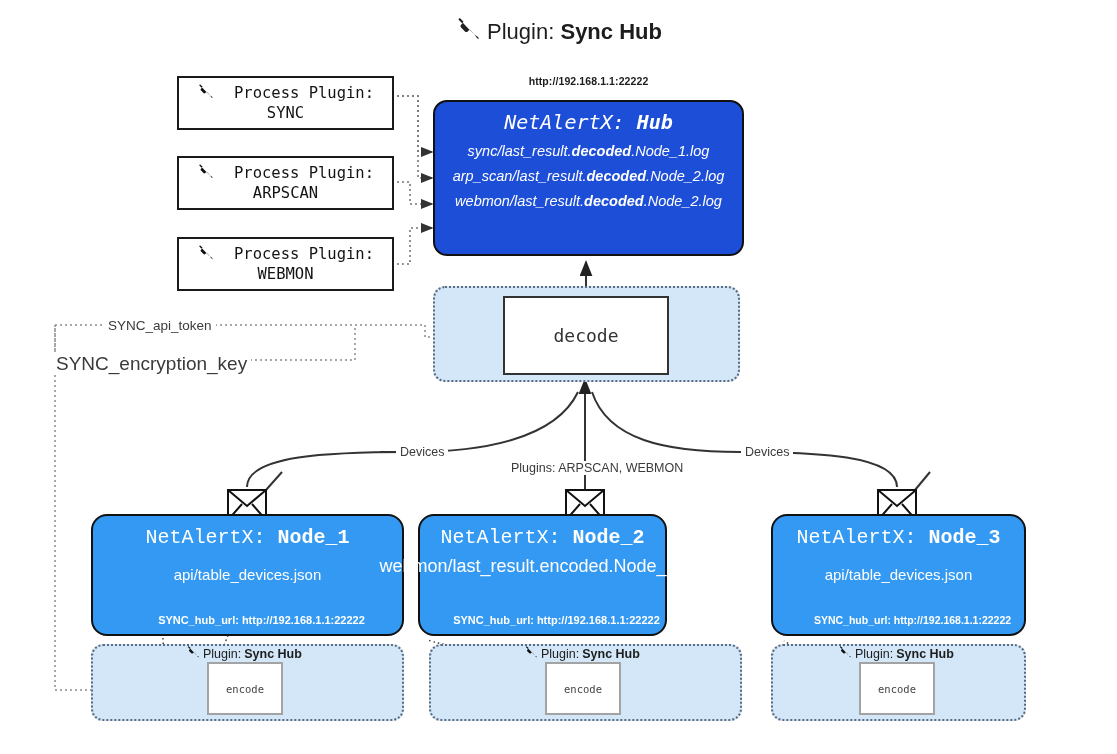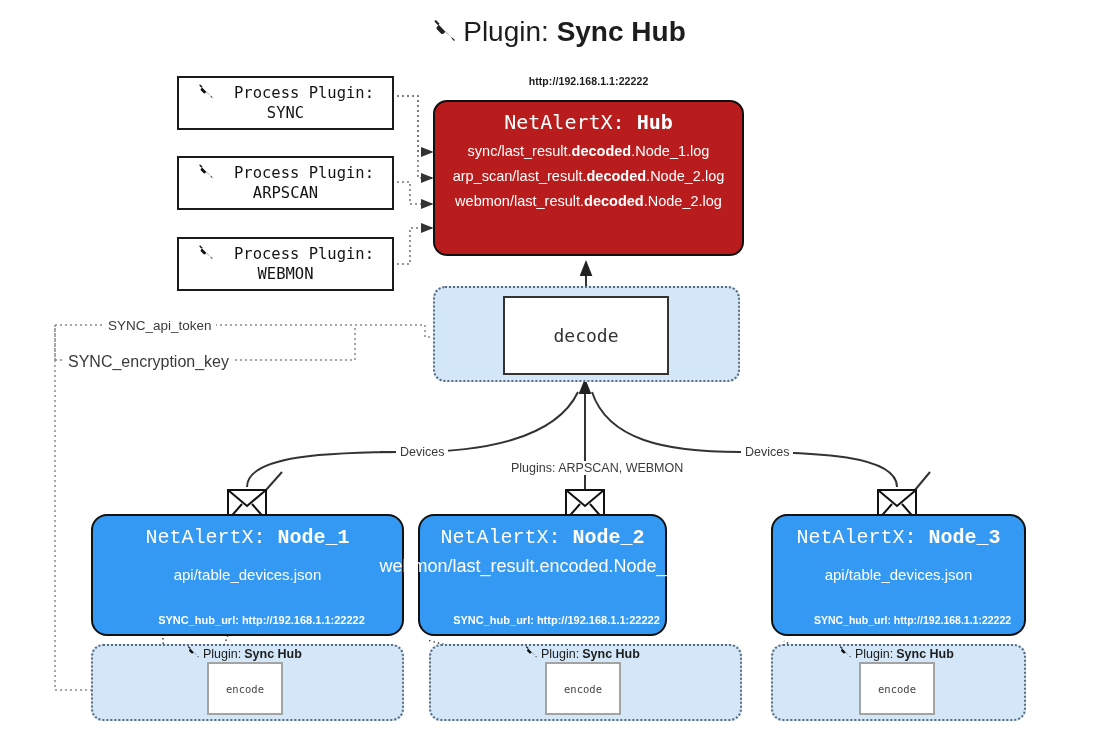--- a/index.html
+++ b/index.html
@@ -8,21 +8,21 @@
     width:1117px;height:754px;position:relative;overflow:hidden;
     font-family:"Liberation Sans", sans-serif;
     color:#2b2b2b;
   }
   #canvas{position:absolute;inset:0;width:1117px;height:754px;}
   #svg-layer{position:absolute;left:0;top:0;width:1117px;height:754px;pointer-events:none;}
 
   
   .title{
     position:absolute;left:0;top:16px;width:1117px;text-align:center;
-    font-size:28px;color:#1d1d1d;white-space:nowrap;
+    font-size:22px;color:#1d1d1d;white-space:nowrap;
   }
   .title .plug{display:inline-block;vertical-align:-3px;margin-right:6px;}
   .title .t-normal{font-weight:400;}
   .title .t-bold{font-weight:700;}
 
   
   .proc-box{
     position:absolute;width:217px;height:54px;
     background:#ffffff;border:2px solid #1a1a1a;
     box-sizing:border-box;
@@ -34,24 +34,25 @@
   .proc-l2{white-space:nowrap;}
   .proc-box .plug{display:inline-block;vertical-align:-2px;}
 
   
   .hub-url{
     position:absolute;left:433px;top:75px;width:311px;text-align:center;
     font-size:10.5px;font-weight:600;color:#1d1d1d;letter-spacing:.1px;
   }
   .hub-box{
     position:absolute;left:433px;top:100px;width:311px;height:156px;
-    background:#b91c1c;border:2.5px solid #111;border-radius:14px;
+    background:#1d4ed8;border:2.5px solid #111;border-radius:14px;
     box-sizing:border-box;color:#ffffff;
     display:flex;flex-direction:column;align-items:center;
     padding-top:8px;
+    font-style:italic;
   }
   .hub-title{
     font-family:"DejaVu Sans Mono","Liberation Mono",monospace;
     font-size:20px;white-space:nowrap;margin-bottom:5px;
   }
   .hub-title .b{font-weight:700;}
   .hub-line{
     font-size:14.5px;line-height:1.72;white-space:nowrap;color:#ffffff;
   }
   .hub-line .b{font-weight:700;}
@@ -252,21 +253,21 @@
     </div>
     <div class="hub-line">
       <span>webmon/last_result.</span><span class="b">decoded</span><span>.Node_2.log</span>
     </div>
   </div>
 
   <div class="decode-wrap"></div>
   <div class="decode-box">decode</div>
 
   <div class="edge-label" style="left:104px;top:318px;font-size:13.5px;">SYNC_api_token</div>
-  <div class="edge-label" style="left:64px;top:353px;font-size:16px;">SYNC_encryption_key</div>
+  <div class="edge-label" style="left:52px;top:353px;font-size:19px;">SYNC_encryption_key</div>
 
   <div class="edge-label" style="left:396px;top:445px;">Devices</div>
   <div class="edge-label" style="left:741px;top:445px;">Devices</div>
   <div class="edge-label" style="left:507px;top:461px;">Plugins: ARPSCAN, WEBMON</div>
 
   <div class="envelope" style="left:227px;top:489px;">
     <svg width="40" height="32" viewBox="0 0 40 32">
       <rect x="1" y="1" width="38" height="30" fill="#fff" stroke="#111" stroke-width="2"></rect>
       <path d="M1,1 L20,17 L39,1" fill="none" stroke="#111" stroke-width="2"></path>
       <path d="M1,31 L15,15 M39,31 L25,15" fill="none" stroke="#111" stroke-width="2"></path>

